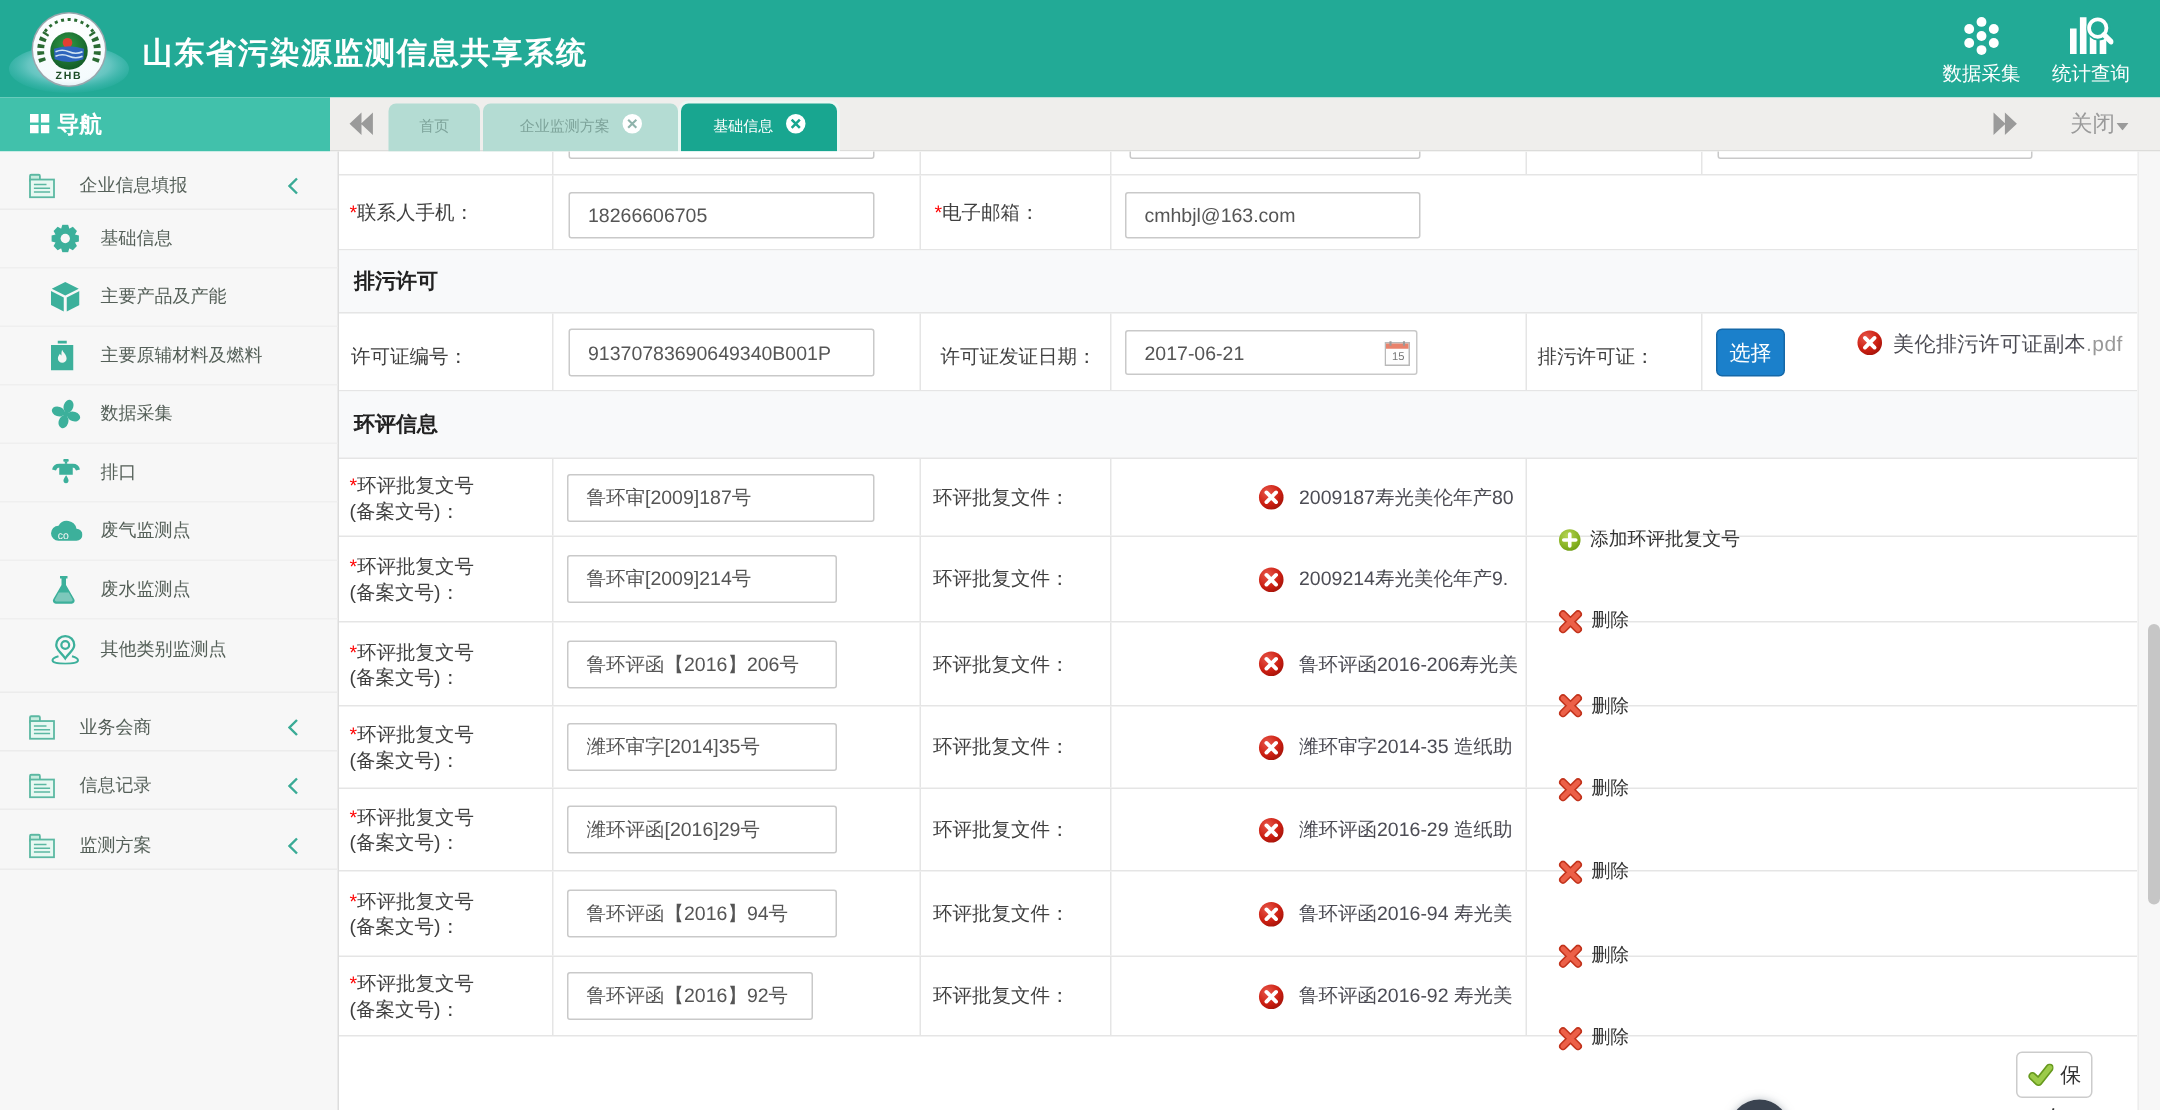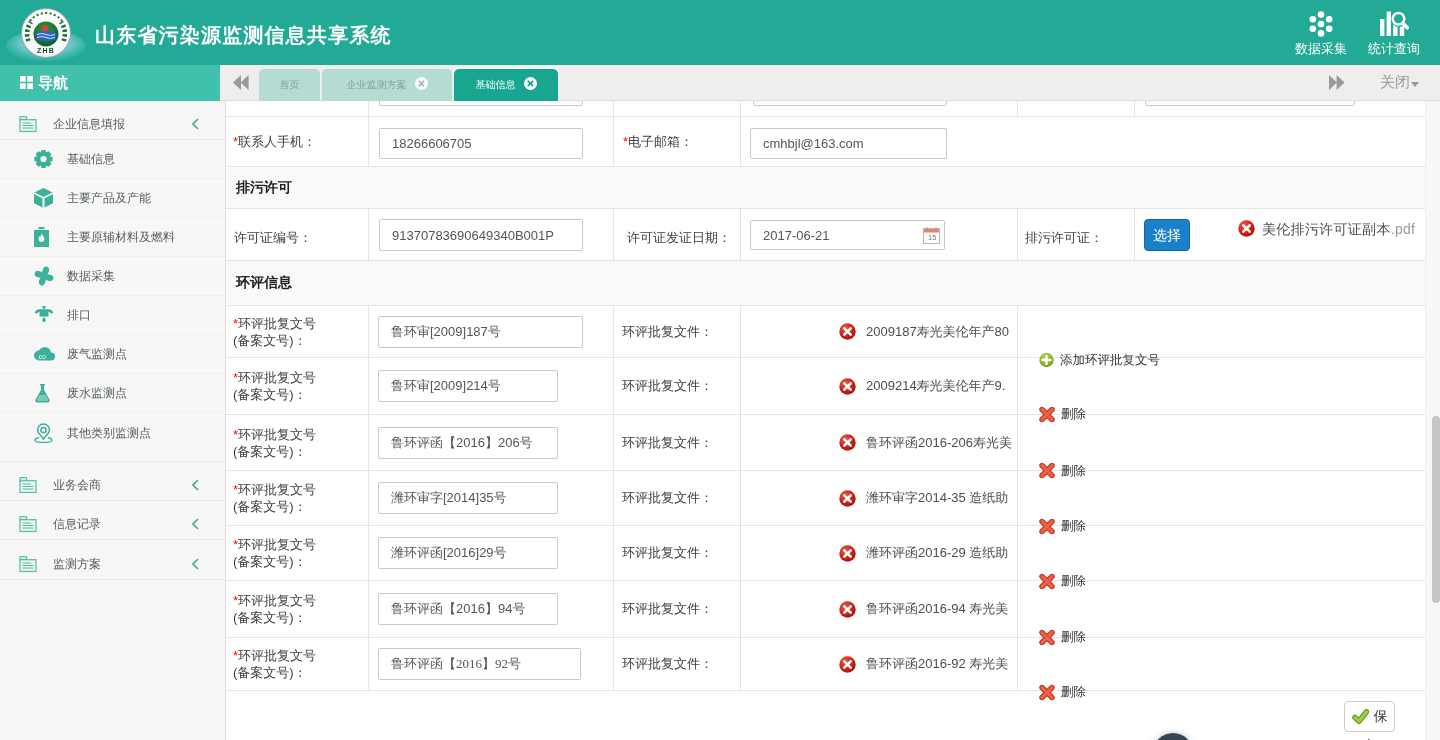--- a/index.html
+++ b/index.html
@@ -493,21 +493,21 @@
         <span>删除</span>
       </div>
   </div>
 
   <div class="row eia" style="top:537px; height:53px;">
     <div class="vline" style="left:142px;"></div>
       <div class="vline" style="left:387px;"></div>
       <div class="vline" style="left:514px;"></div>
       <div class="vline" style="left:791px;"></div>
     <div class="elbl lbl13"><span class="star">*</span>环评批复文号<br>(备案文号)：</div>
-    <input class="ipt vc" style="left: 152px; width: 203px; font-family: Liberation Serif, serif;" value="鲁环评函【2016】92号">
+    <input class="ipt vc" style="left: 152px; width: 164px;" value="鲁环评函【2016】92号">
     <div class="flbl lbl13">环评批复文件：</div>
     <div class="fblock">
         <svg width="17" height="17" viewBox="0 0 17 17">
           <circle cx="8.5" cy="8.5" r="8.2" fill="url(#rg1)"></circle>
           <path d="M5.3 5.3 L11.7 11.7 M11.7 5.3 L5.3 11.7" stroke="#fff" stroke-width="2.6" stroke-linecap="round"></path>
         </svg>
         <span>鲁环评函2016-92 寿光美</span>
       </div>
     <div class="oblock">
         <svg width="16" height="16" viewBox="0 0 16 16">

